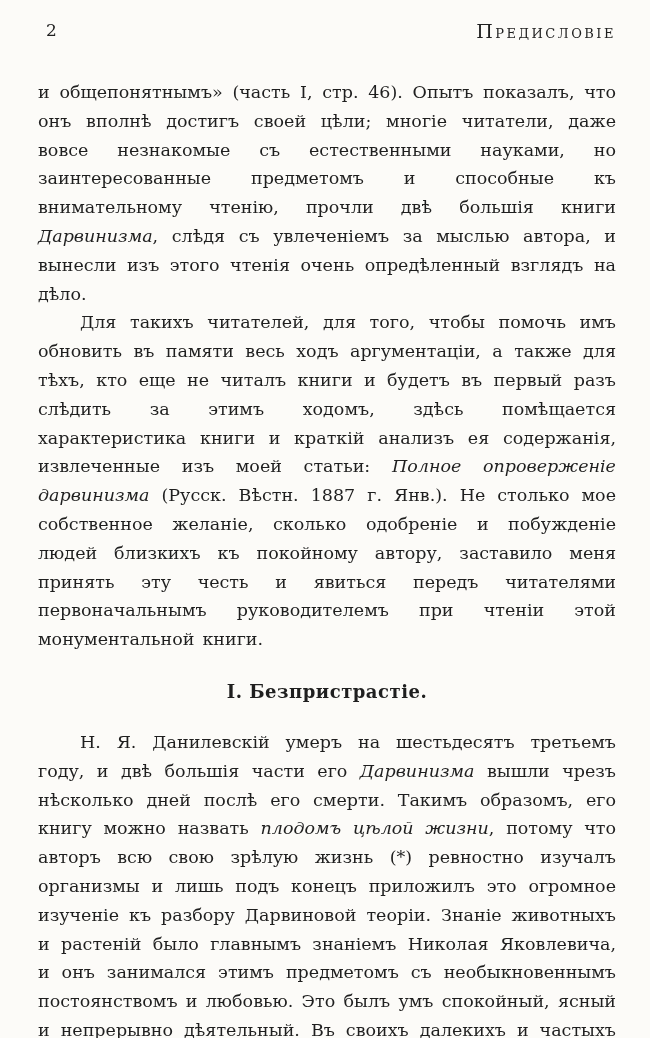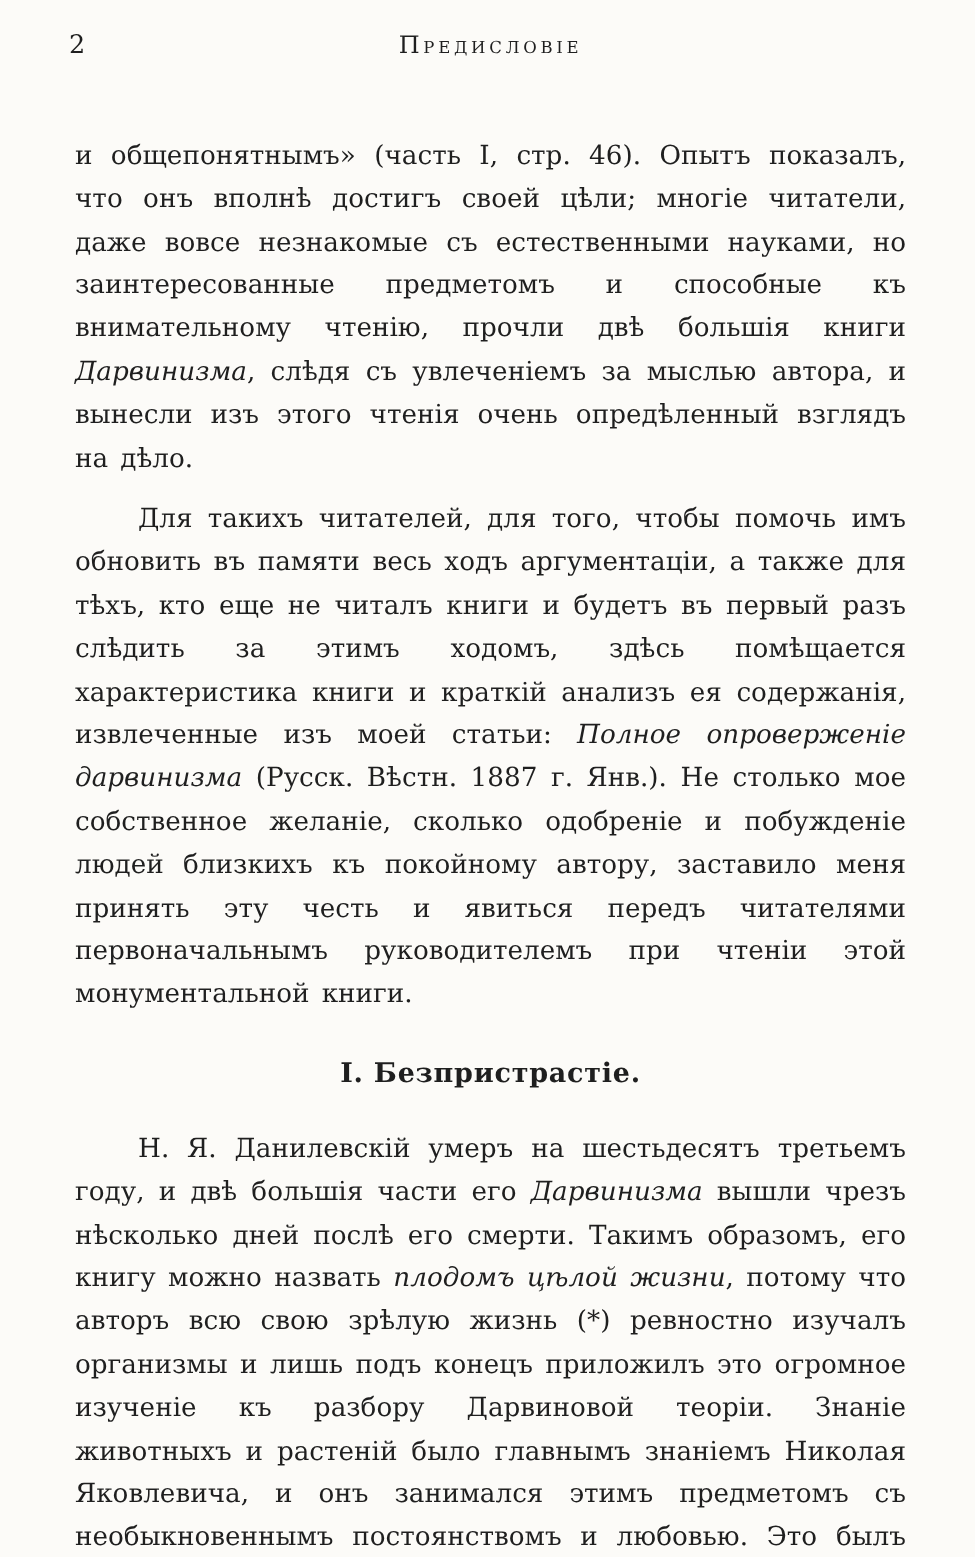--- a/index.html
+++ b/index.html
@@ -27,31 +27,31 @@
     flex: 0 0 auto;
   }
   .pagenum {
     position: absolute;
     left: 8px;
     top: 0;
     font-size: 17px;
   }
   .headtitle {
     display: block;
-    text-align: center;
+    text-align: right;
     font-variant: small-caps;
     letter-spacing: 2.5px;
-    font-size: 16px;
+    font-size: 19px;
   }
   .text-block {
     margin-top: 34px;
     flex: 0 0 auto;
   }
   p.body-par {
-    margin: 12px;
+    margin: 0;
     font-size: 17.5px;
     line-height: 28.8px;
     text-align: justify;
     word-spacing: 2.5px;
   }
   p.body-par.indent { text-indent: 42px; }
   .emph { font-style: italic; }
   .fn-ref { white-space: nowrap; }
   h2.section-heading {
     margin: 27px 0 26px 0;

